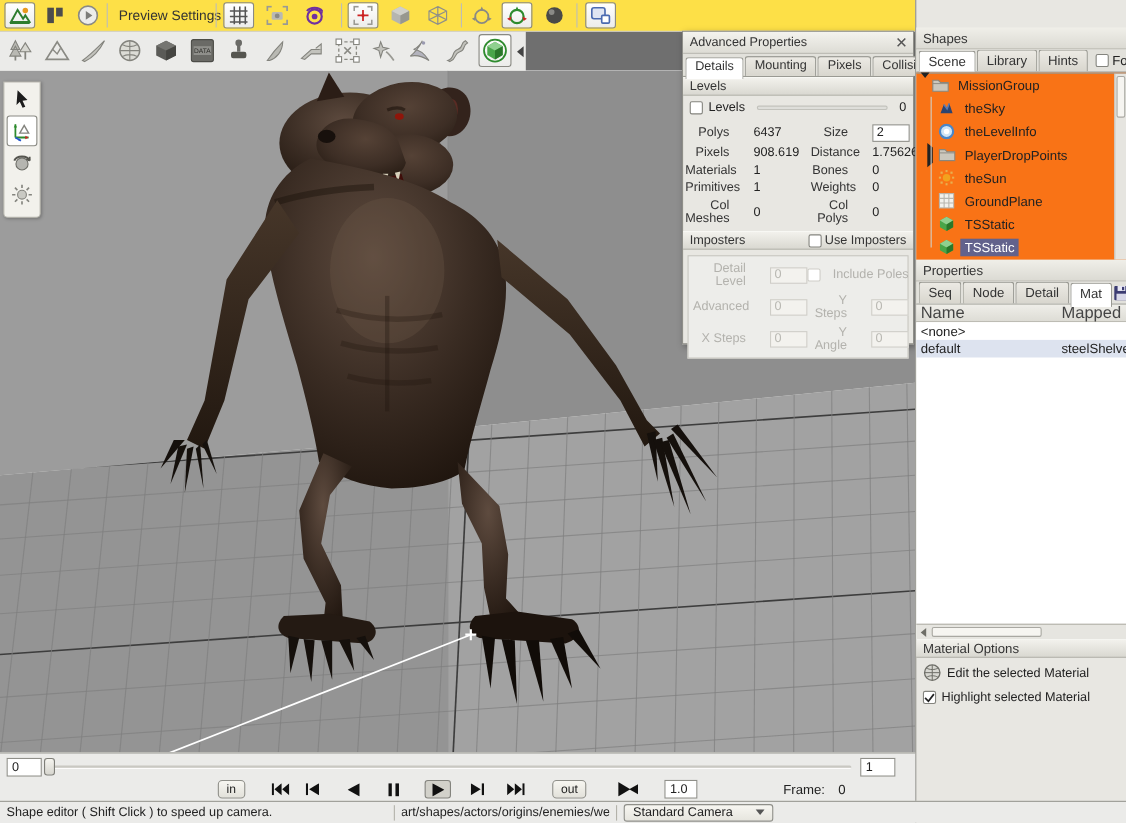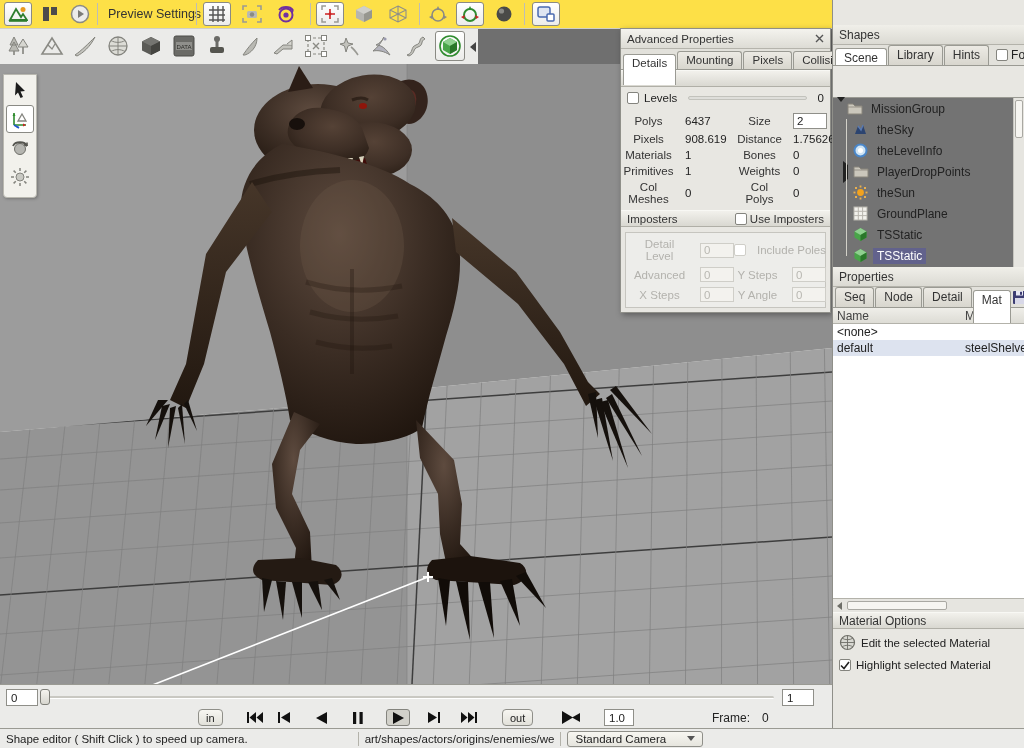--- a/index.html
+++ b/index.html
@@ -23,46 +23,46 @@
   #viewport { left:0; top:64px; width:832px; height:620px; overflow:hidden; }
   #tool-palette { left:3px; top:74px; width:34px; height:124px; background:#f2f1ec; border:1px solid #b9b8b0; border-radius:0 0 4px 4px; box-shadow:1px 1px 3px rgba(0,0,0,.25); }
   .pbtn { width:28px; height:28px; margin:1px auto; display:flex; align-items:center; justify-content:center; border-radius:3px; }
   .pbtn.boxed { background:#fff; border:1px solid #8a8a84; }
   
   #adv { left:620px; top:28px; width:211px; height:285px; background:#e8e7e2; border:1px solid #8f8f89; box-shadow:2px 2px 6px rgba(0,0,0,.35); font-size:11.5px; }
   .win-title { height:20px; background:linear-gradient(#f4f3ee,#dddcd5); border-bottom:1px solid #b5b4ac; display:flex; align-items:center; padding:0 6px; color:#333; }
   .win-title .x { margin-left:auto; }
   .tabs { display:flex; align-items:flex-end; height:21px; padding-left:2px; border-bottom:1px solid #9a9a93; background:#e2e1db; }
   .tab { padding:2px 8px 3px; margin-right:1px; border:1px solid #9a9a93; border-bottom:none; border-radius:3px 3px 0 0; background:linear-gradient(#eceae4,#d8d6ce); color:#333; }
-  .tab.active { background:#fff; position:relative; top:16px; padding-bottom:16px; }
+  .tab.active { background:#fff; position:relative; top:3px; padding-bottom:5px; }
   .section-bar { height:17px; background:linear-gradient(#f2f1ec,#d9d8d1); border-bottom:1px solid #b0afa7; border-top:1px solid #f8f8f4; display:flex; align-items:center; padding:0 6px; color:#333; }
   .adv-grid { display:grid; grid-template-columns:62px 52px 56px 40px; align-items:center; row-gap:4px; padding:4px 2px 2px 2px; }
-  .lbl-r { text-align:center; padding-right:11px; color:#333; }
+  .lbl-r { text-align:right; padding-right:22px; color:#333; }
   .val { color:#222; }
   .inputbox { border:1px solid #8f8f89; background:#fff; height:16px; min-width:30px; padding:0 3px; display:flex; align-items:center; }
   .checkbox { width:12px; height:12px; background:#fff; border:1px solid #84847e; border-radius:2px; display:inline-flex; align-items:center; justify-content:center; flex:none; }
   .levels-row { display:flex; align-items:center; height:22px; padding:0 6px; gap:5px; }
   .slider-groove { flex:1; height:4px; background:#dededa; border:1px solid #c2c2bc; border-radius:2px; margin:0 6px; }
   .disabled-box { margin:5px 4px; border:1px solid #c6c5bf; background:#ededea; padding:5px 4px; }
   .dis-grid { display:grid; grid-template-columns:70px 34px 58px 34px; row-gap:5px; align-items:center; color:#b3b2ad; }
   .dis-input { border:1px solid #cfcec8; background:#f3f2ee; height:15px; padding:0 3px; color:#b9b8b2; display:flex; align-items:center; }
   
   #right-col { left:832px; top:0; width:192px; height:748px; background:#e8e7e2; border-left:1px solid #8f8f89; }
   .rc-title { height:20px; background:linear-gradient(#f0efe9,#dbdad3); border-bottom:1px solid #b3b2aa; display:flex; align-items:center; padding:0 6px; color:#333; font-size:12px; }
-  .tree { background:#737373; border-top:1px solid #9a9a93; position:relative;margin-top:31px; }
+  .tree { background:#f97316; border-top:1px solid #9a9a93; position:relative; }
   .titem { height:21px; display:flex; align-items:center; font-size:12px; color:#222; }
   .titem .exp { width:10px; margin-left:4px; flex:none; }
   .titem .tico { width:16px; height:16px; margin-right:4px; flex:none; }
   .titem .tlabel { padding:1px 4px; white-space:nowrap; }
   .titem.selected .tlabel { background:#62628c; color:#fff; }
   .tri-down { width:0; height:0; border-left:4px solid transparent; border-right:4px solid transparent; border-top:5px solid #222; }
   .tri-right { width:0; height:0; border-top:4px solid transparent; border-bottom:4px solid transparent; border-left:5px solid #222; }
   .vscroll { position:absolute; right:0; top:0; width:11px; height:100%; background:#e6e5e0; border-left:1px solid #c6c5bf; }
   .vthumb { position:absolute; left:1px; top:2px; width:8px; height:38px; background:#f6f5f1; border:1px solid #a9a8a2; border-radius:2px; }
-  .mat-table-head { display:flex; height:16px; background:linear-gradient(#efeee9,#dddcd5); border-bottom:1px solid #b3b2aa; color:#444; font-size:12px; align-items:center; }
+  .mat-table-head { display:flex; height:16px; background:linear-gradient(#efeee9,#dddcd5); border-bottom:1px solid #b3b2aa; color:#444; font-size:15px; align-items:center; }
   .mat-row { display:flex; height:16px; align-items:center; font-size:12px; background:#fff; }
   .mat-row.selected { background:#dde3ef; }
   .col-name { width:132px; padding-left:4px; overflow:hidden; white-space:nowrap; }
   .col-mapped { flex:1; overflow:hidden; white-space:nowrap; }
   .hscroll { position:absolute; left:0; width:100%; height:14px; background:#e6e5e0; border-top:1px solid #b3b2aa; display:flex; align-items:center; }
   .hthumb { position:absolute; left:14px; top:2px; width:100px; height:9px; background:#f6f5f1; border:1px solid #a9a8a2; border-radius:2px; }
   .sarrow { width:13px; height:13px; display:flex; align-items:center; justify-content:center; }
   .mo-row { display:flex; align-items:center; gap:5px; padding:5px 6px 3px; font-size:11.5px; color:#222; }
   
   #timeline { left:0; top:684px; width:832px; height:44px; background:#ebebe9; border-top:1px solid #9a9a93; }

